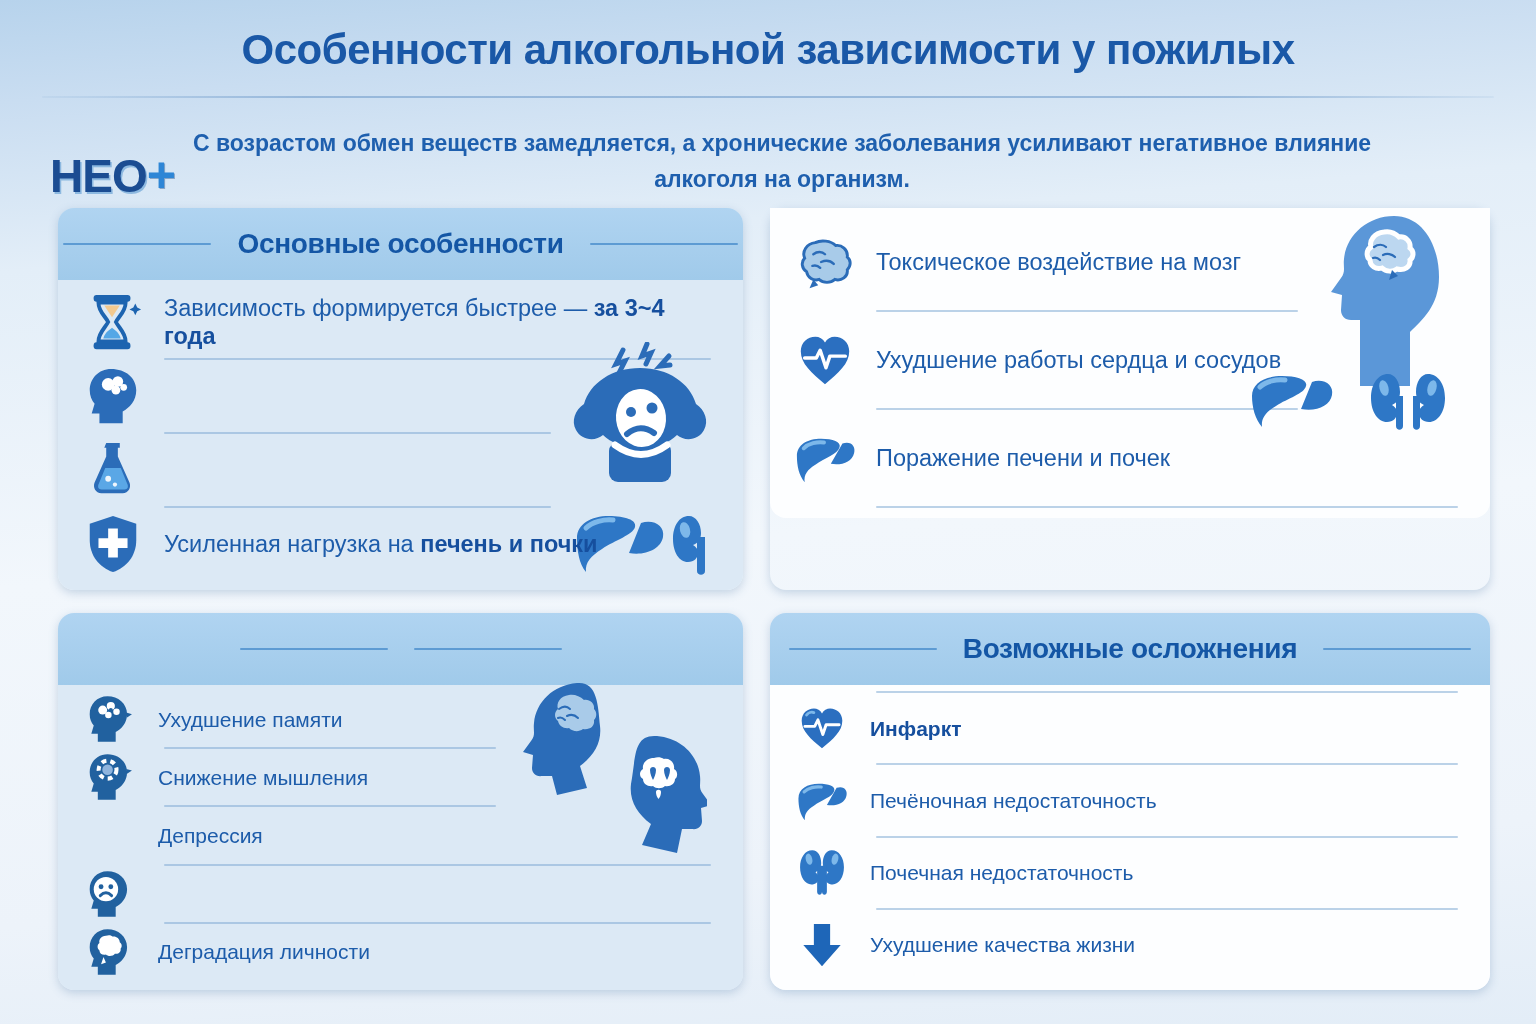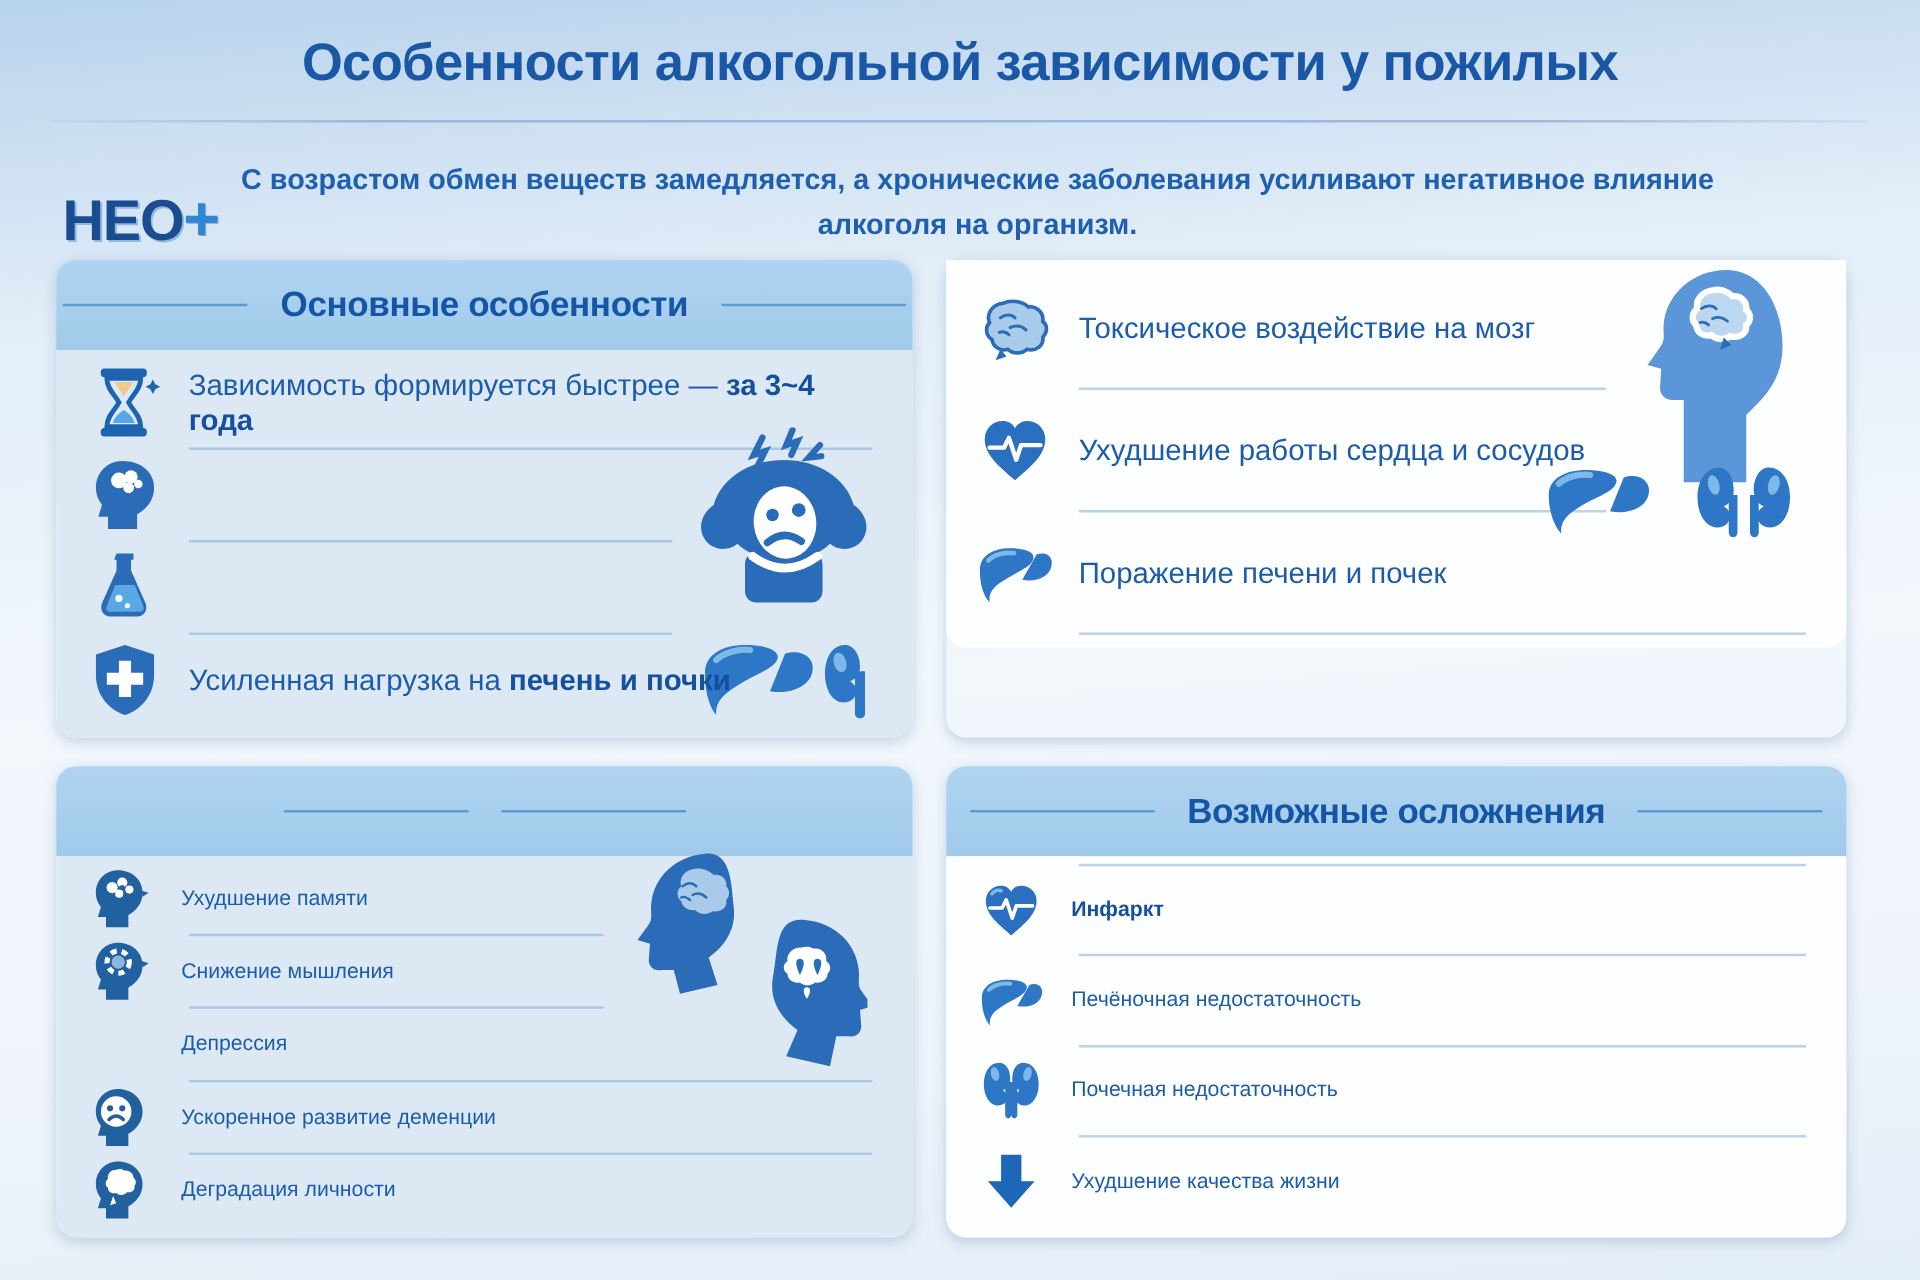--- a/index.html
+++ b/index.html
@@ -23,21 +23,21 @@
     color:#1e5fae; line-height:1.55; margin:14px;
   }
   .logo {
     position:absolute; left:50px; top:150px; font-size:46px; font-weight:bold;
     letter-spacing:-1px; line-height:1; user-select:none;
   }
   .logo .neo { color:#1b4c92; text-shadow:1.5px 1.5px 0 rgba(110,165,215,.7); }
   .logo .plus { color:#2e86d6; font-size:50px; text-shadow:1px 1px 0 rgba(20,70,130,.4); }
 
   .grid {
-    position:absolute; left:45px; top:208px;
+    position:absolute; left:58px; top:208px;
     display:grid; grid-template-columns:685px 720px; grid-template-rows:382px 377px;
     column-gap:27px; row-gap:23px;
   }
   .panel { border-radius:16px; position:relative; box-shadow:0 3px 10px rgba(88,128,172,.30); }
   .panel-header {
     height:72px; background:linear-gradient(180deg,#b0d4f1,#a0caea);
     border-radius:16px 16px 0 0; display:flex; align-items:center; justify-content:center; gap:26px;
   }
   .panel-header h2 { margin:0; font-size:28px; color:#1456a5; letter-spacing:-0.3px; }
   .hline { width:148px; height:2px; background:#5d9bd3; border-radius:1px; }
@@ -46,21 +46,21 @@
     padding:6px 22px 10px 24px; display:flex; flex-direction:column; position:relative;
   }
   .panel.tint .panel-body { background:#dce9f5; }
   .panel.white .panel-body { background:#fdfeff; }
 
   .row { flex:1 1 0; display:flex; align-items:center; gap:20px; min-height:0; position:relative; z-index:2; }
   .ic { width:62px; height:62px; flex:0 0 62px; display:flex; align-items:center; justify-content:center; }
   .ic svg { width:100%; height:100%; }
   .compact .ic { width:52px; height:52px; flex-basis:56px; }
   .row p { margin:0; font-size:23.5px; color:#1d5caa; line-height:1.2; }
-  .compact .row p { font-size:17px; }
+  .compact .row p { font-size:21px; }
   .row b { font-weight:bold; color:#164f9e; }
   .sep { flex:0 0 2px; height:2px; border-radius:1px; background:rgba(122,166,210,.5); margin-left:82px; margin-right:10px; }
   .sep.short { margin-right:170px; }
   .sep.xshort { margin-right:225px; }
 
   .illo { position:absolute; z-index:1; }
   .illo svg { display:block; }
 </style>
 </head>
 <body>
@@ -268,21 +268,20 @@
       <div class="row">
         <span class="ic">
           <svg viewBox="0 0 64 64">
             <path fill="#21619f" d="M29 4C16 4 7 14 7 26c0 6 2 10 5 14l-3 10h8v10h22V48c7-4 14-11 14-22C53 13 42 4 29 4z"></path>
             <circle cx="27" cy="26" r="15" fill="#fff"></circle>
             <circle cx="21" cy="23" r="3" fill="#21619f"></circle>
               <circle cx="33" cy="23" r="3" fill="#21619f"></circle>
             <path d="M20 34q7-7 14 0" stroke="#21619f" stroke-width="3.5" fill="none" stroke-linecap="round"></path>
           </svg>
         </span>
-        <p><span>Ускоренное развитие деменции</span><b></b></p>
       </div>
       <div class="sep"></div>
 
       <div class="row">
         <span class="ic">
           <svg viewBox="0 0 64 64">
             <path fill="#21619f" d="M29 4C16 4 7 14 7 26c0 6 2 10 5 14l-3 10h8v10h22V48c7-4 14-11 14-22C53 13 42 4 29 4z"></path>
             <path fill="#fff" d="M27 12c-6 0-9 5-8 9-3 2-3 7 0 9 0 4 4 6 8 5 3 3 9 2 11-1 4 1 8-2 7-6 2-2 2-6-1-8 0-5-5-8-9-7-2-2-5-2-8-1z"></path>
             <path fill="#fff" d="M24 38l-3 9 6-2z"></path>
           </svg>

